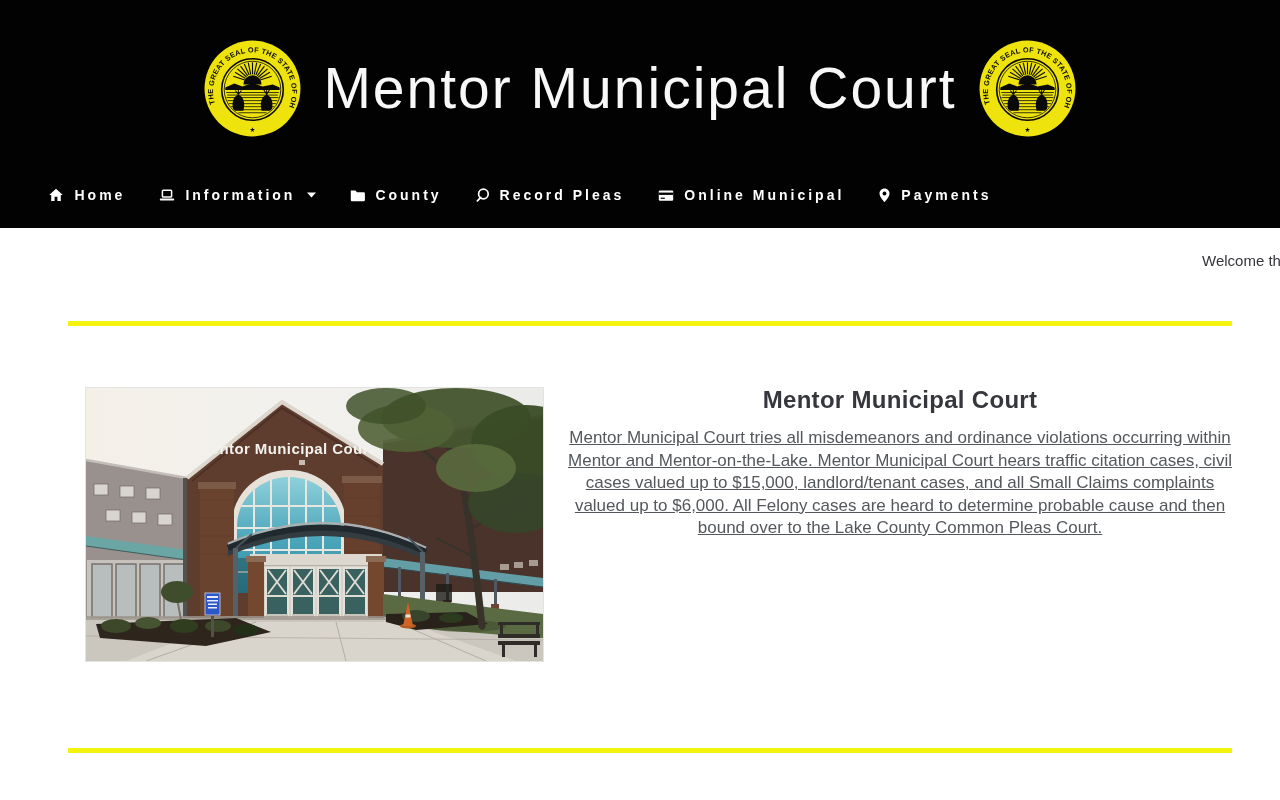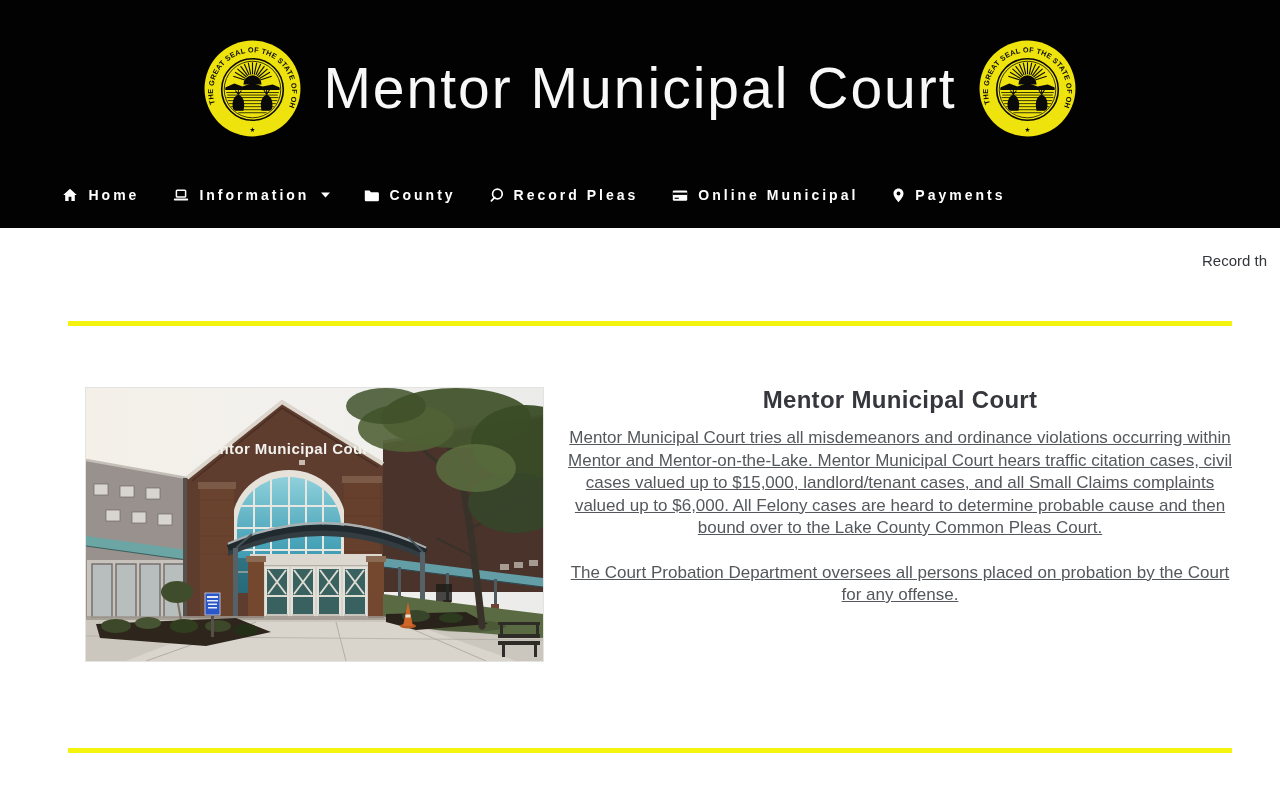--- a/index.html
+++ b/index.html
@@ -6,21 +6,21 @@
   .page{position:relative;width:1280px;height:800px;background:#ffffff;overflow:hidden;
         font-family:"Liberation Sans",sans-serif;}
 
   
   .site-header{position:absolute;top:0;left:0;width:1280px;height:228px;background:#020202;}
   .brand{position:absolute;top:37px;left:0;width:1280px;height:102px;
          display:flex;align-items:center;justify-content:center;gap:20px;}
   .brand h1{margin:0;font-size:57px;font-weight:300;letter-spacing:2px;color:#f8f8f8;white-space:nowrap;}
   .seal{width:101px;height:101px;flex:0 0 auto;}
 
-  .main-nav{position:absolute;top:183px;left:16px;width:1036px;display:flex;justify-content:center;gap:34px;}
+  .main-nav{position:absolute;top:183px;left:2px;width:1036px;display:flex;justify-content:center;gap:34px;}
   .nav-item{display:flex;align-items:center;gap:10px;color:#ffffff;text-decoration:none;
             font-size:14px;font-weight:700;letter-spacing:3px;cursor:pointer;padding:4px 0;}
   .nicon{display:flex;align-items:center;}
   .nicon svg{display:block;}
   .caret{margin-left:2px;display:flex;align-items:center;}
 
   
   .ticker{position:absolute;top:252px;left:1202px;font-size:15px;color:#34363c;white-space:nowrap;}
   .divider{position:absolute;left:68px;width:1164px;height:5px;background:#f3f30e;}
   .divider.top{top:321px;}
@@ -212,21 +212,21 @@
               <path d="M6.5 0.6c-2.8 0-5 2.2-5 5 0 3.7 5 8.6 5 8.6s5-4.9 5-8.6c0-2.8-2.2-5-5-5Z" fill="#ffffff"></path>
               <circle cx="6.5" cy="5.5" r="1.9" fill="#020202"></circle>
             </svg>
         </span>
         <span>Payments</span>
       </a>
     </nav>
   </header>
 
   <div class="ticker">
-    <span>Record th</span>
+    <span>Welcome th</span>
   </div>
 
   <div class="divider top"></div>
 
   <figure class="photo-fig">
     <svg width="457" height="273" viewBox="0 0 457 273" preserveAspectRatio="none">
       <defs>
         <linearGradient id="skyG" x1="0" y1="0" x2="1" y2="0">
           <stop offset="0" stop-color="#f4f0e8"></stop>
             <stop offset="0.5" stop-color="#f2f1ee"></stop>
@@ -421,18 +421,17 @@
       </g>
       <ellipse cx="322" cy="238" rx="8" ry="2.5" fill="#b55a22"></ellipse>
       <path d="M322,214 L327,238 L317,238 Z" fill="#cf6527"></path>
       <path d="M319.5,228 L324.5,228" stroke="#e8e2da" stroke-width="3"></path>
     </svg>
   </figure>
 
   <section class="text-col">
     <h2>Mentor Municipal Court</h2>
     <p>Mentor Municipal Court tries all misdemeanors and ordinance violations occurring within Mentor and Mentor-on-the-Lake. Mentor Municipal Court hears traffic citation cases, civil cases valued up to $15,000, landlord/tenant cases, and all Small Claims complaints valued up to $6,000. All Felony cases are heard to determine probable cause and then bound over to the Lake County Common Pleas Court.</p>
-    <p>The Court Probation Department oversees all persons placed on probation by the Court for any offense.</p>
   </section>
 
   <div class="divider bottom"></div>
 
 </div>
 
 </body></html>

